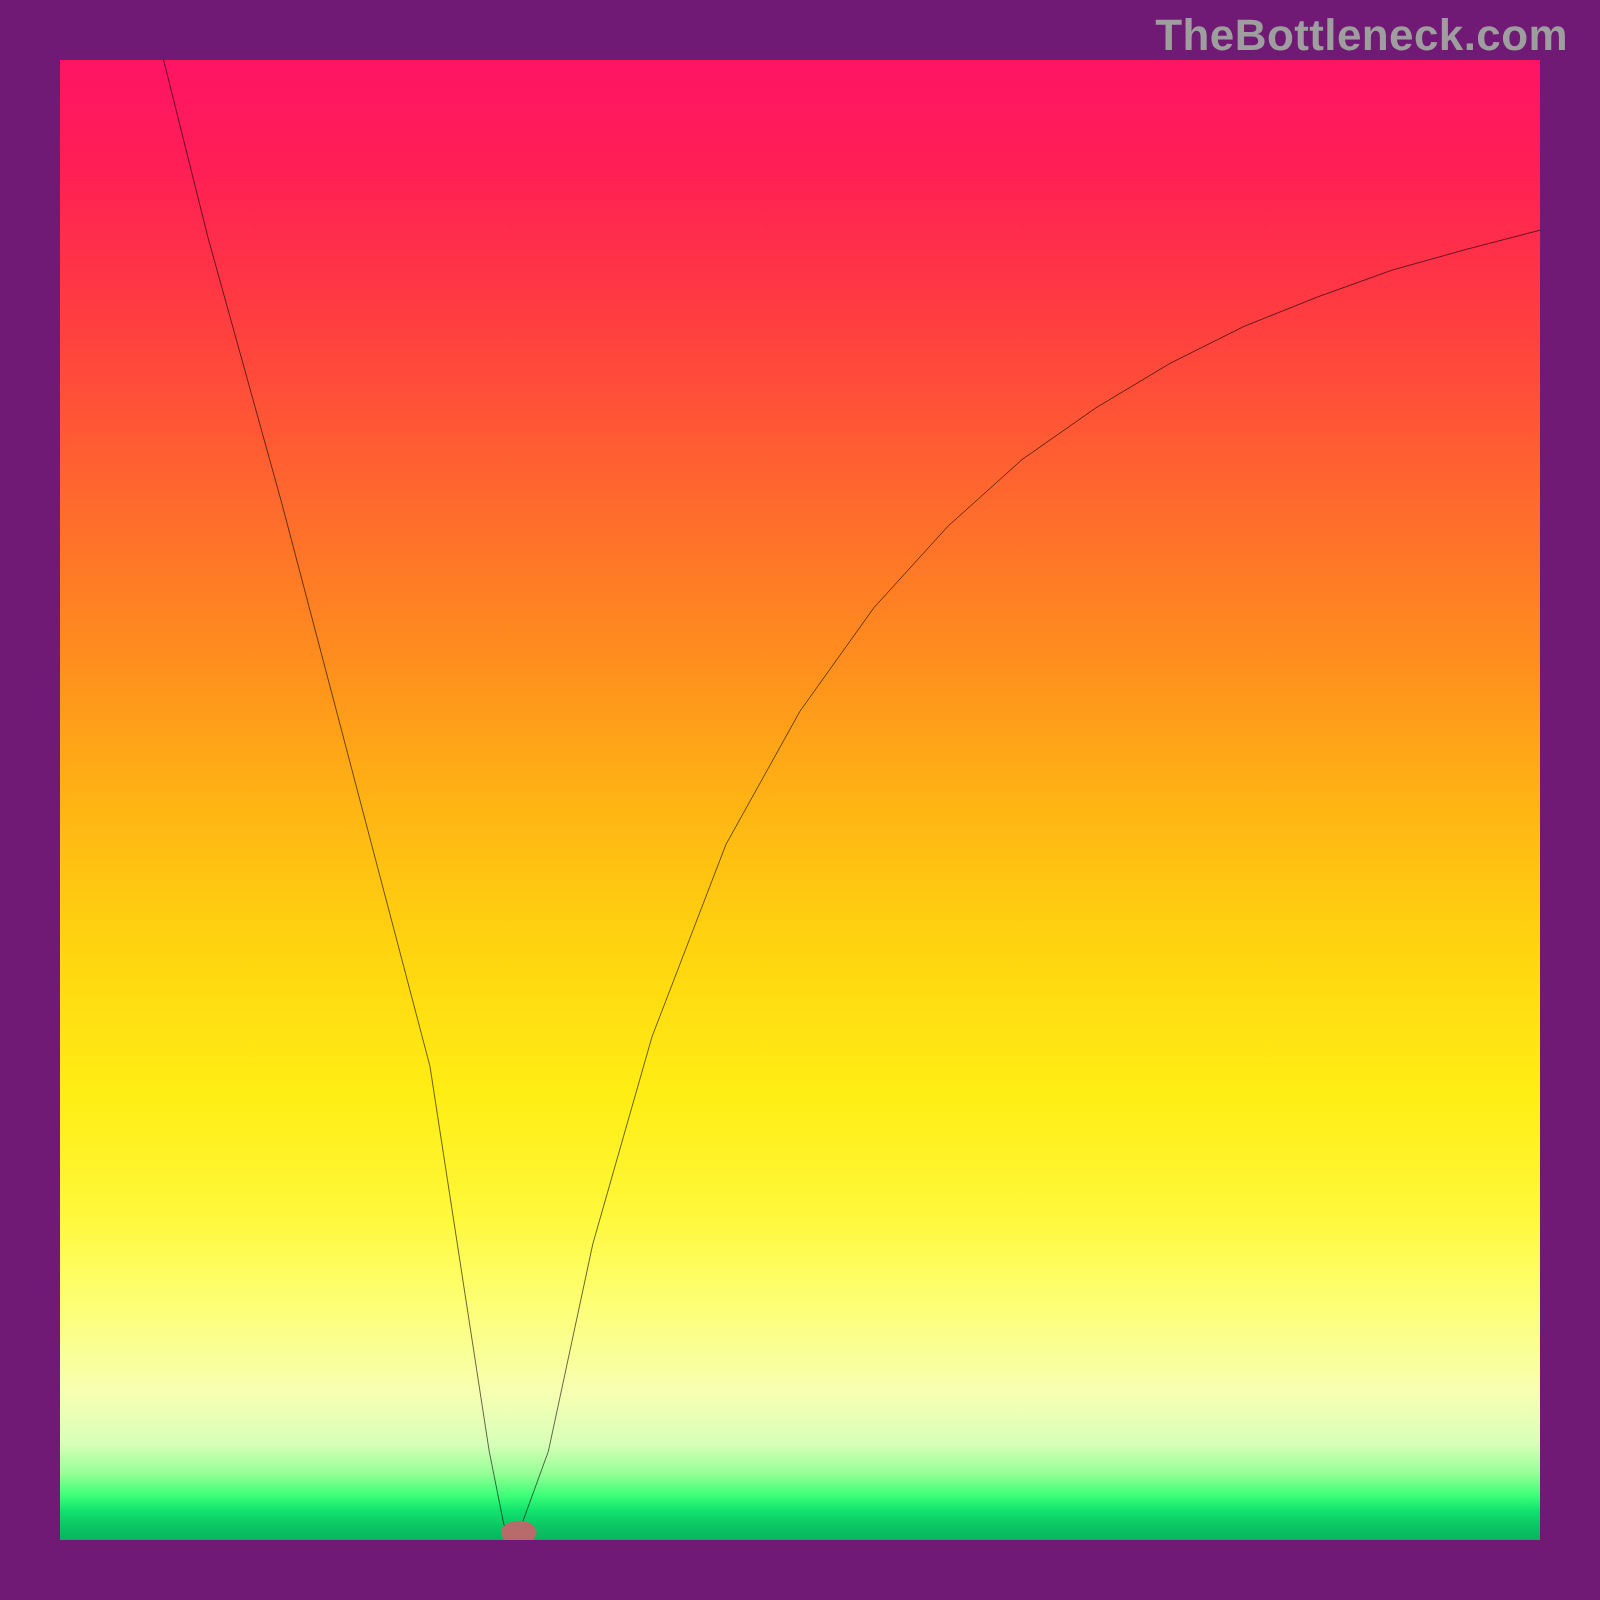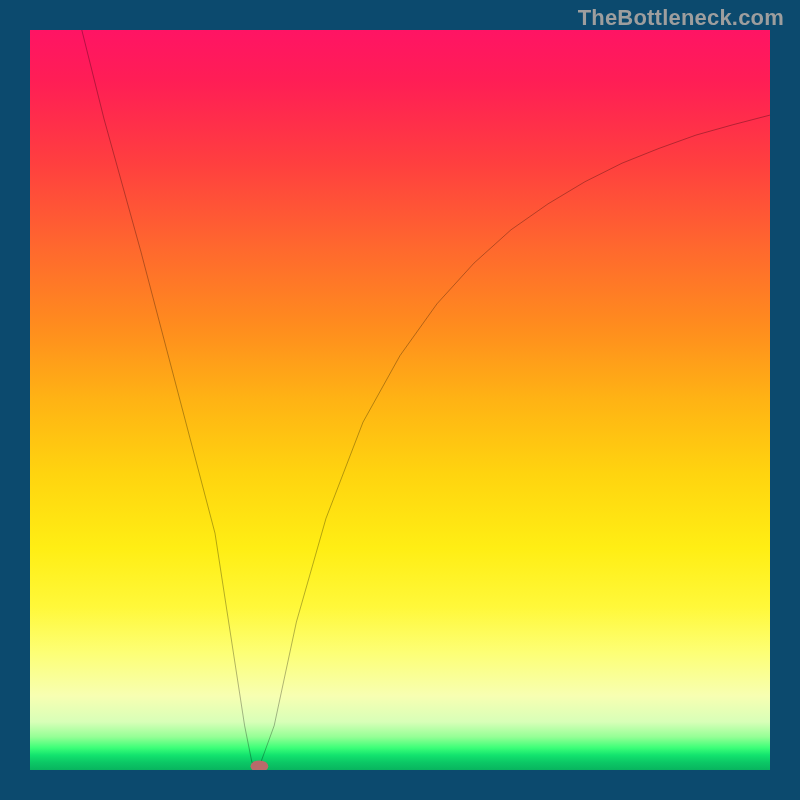--- a/index.html
+++ b/index.html
@@ -8,21 +8,21 @@
     width: 800px;
     height: 800px;
     overflow: hidden;
     background: #000;
     font-family: Arial, Helvetica, sans-serif;
   }
   .frame {
     position: relative;
     width: 800px;
     height: 800px;
-    background: #0c4a6e;
+    background: #701a75;
   }
   .plot-area {
     position: absolute;
     left: 30px;
     top: 30px;
     width: 740px;
     height: 740px;
     overflow: hidden;
     
     background: linear-gradient(

